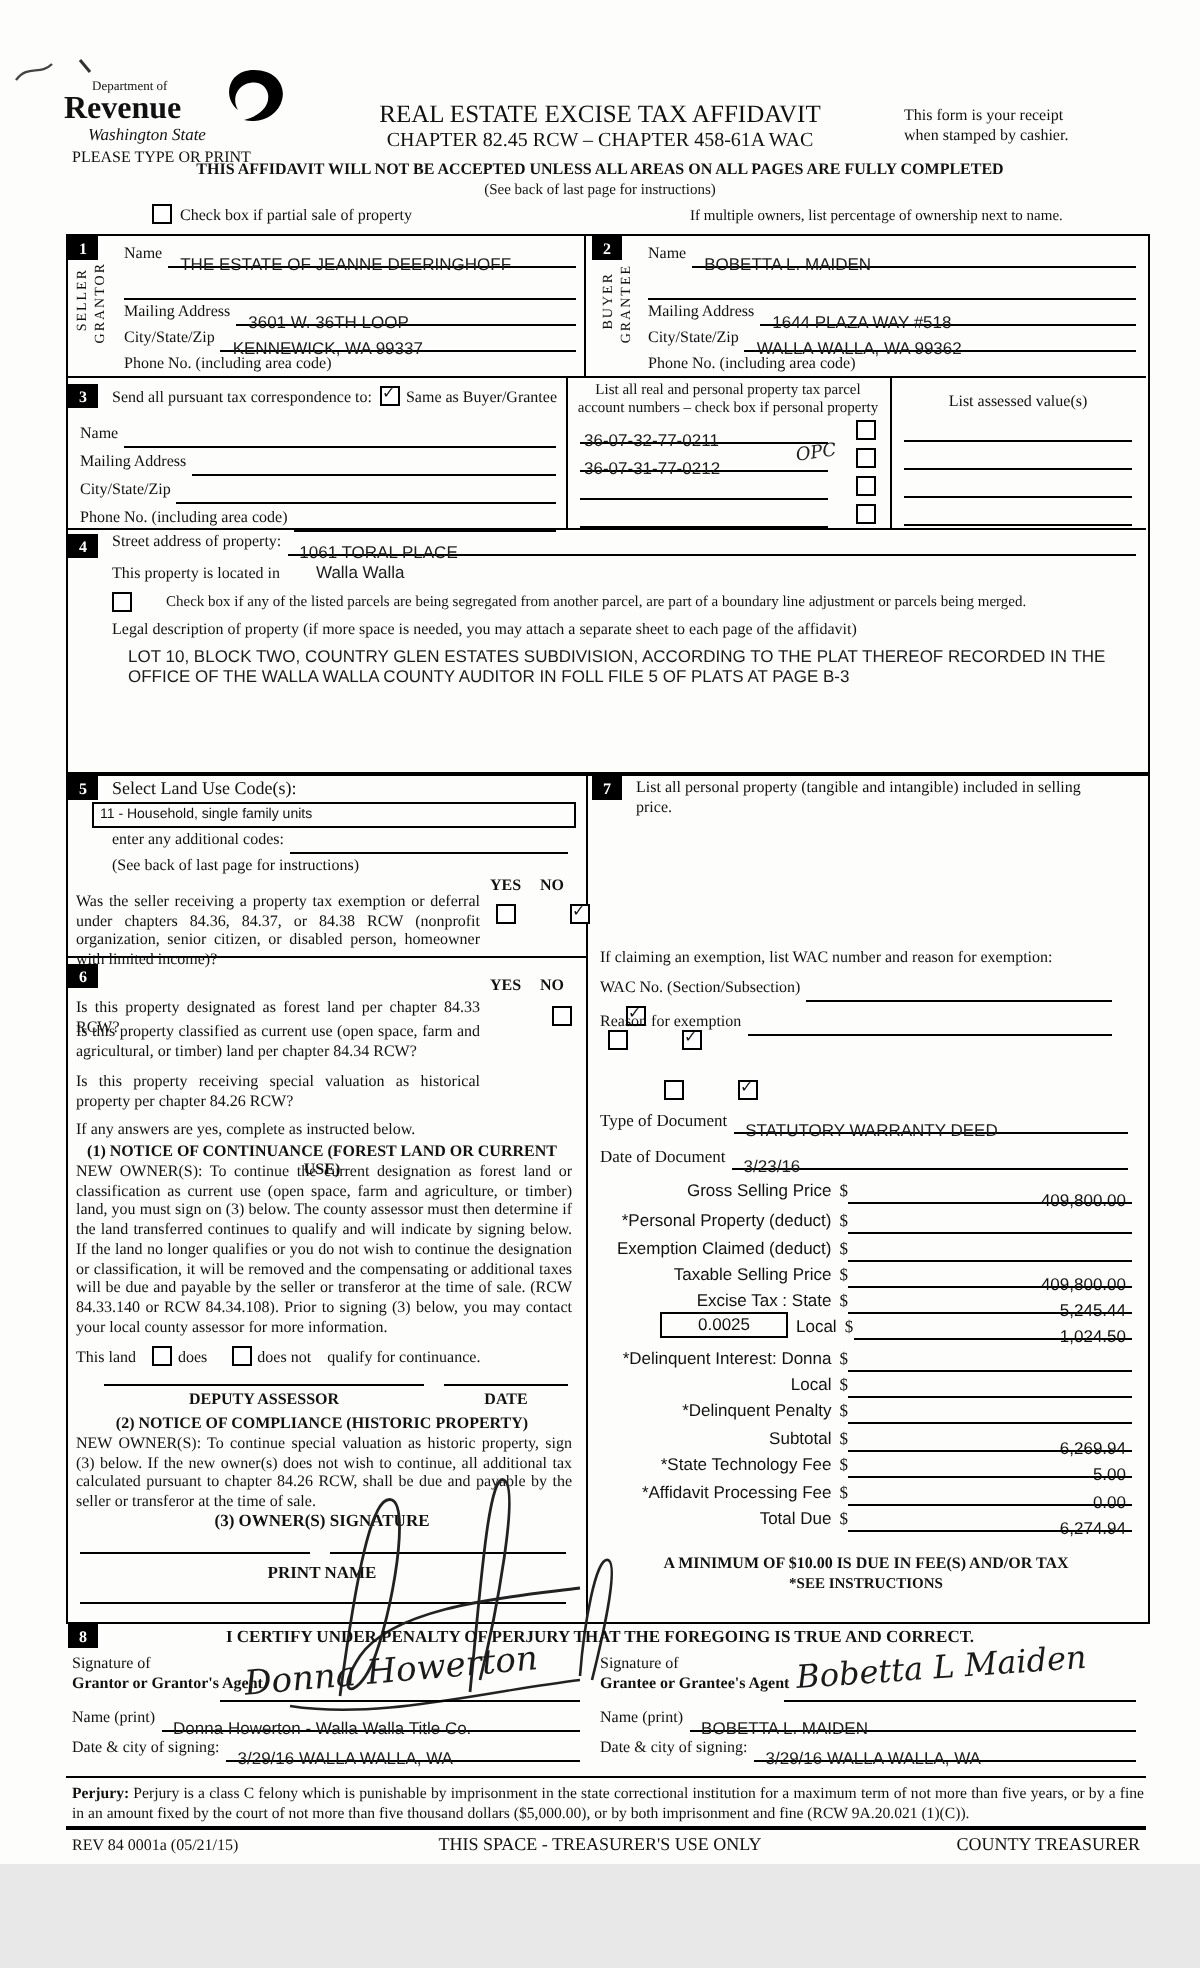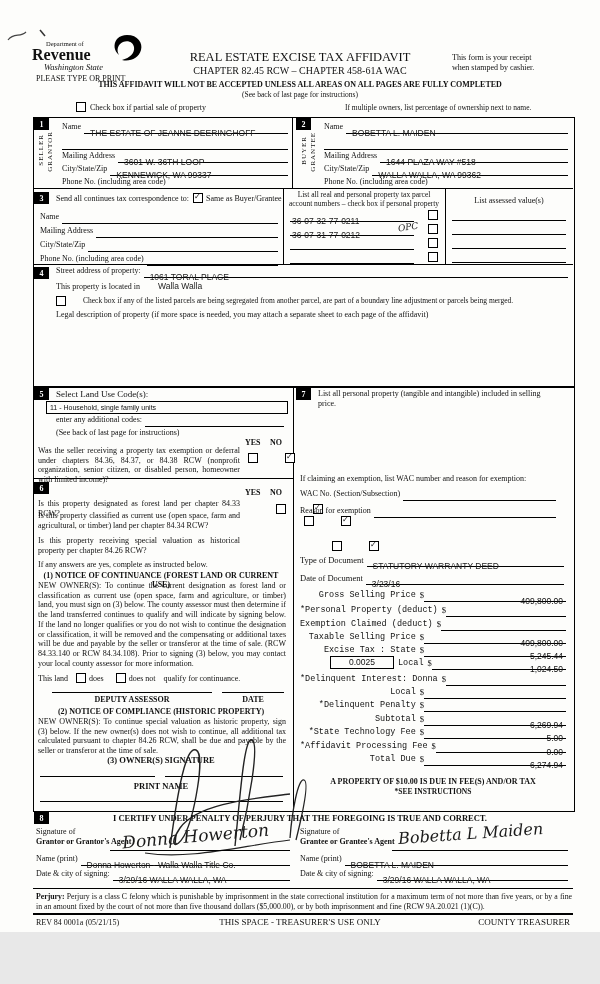--- a/index.html
+++ b/index.html
@@ -19,21 +19,21 @@
       position:relative;flex:none;}
   .cb.on::after{content:"✓";position:absolute;left:0px;top:-2px;font-size:8px;color:#111;}
   .hline{position:absolute;border-top:1px solid #000;height:0;}
   .vline{position:absolute;border-left:1px solid #000;width:0;}
   .vlab{position:absolute;writing-mode:vertical-rl;transform:rotate(180deg);
         font-size:7px;letter-spacing:1px;font-family:"Liberation Serif",serif;}
   .center{text-align:center;}
   .small{font-size:7.5px;}
   .para{font-family:"Liberation Serif",serif;font-size:8px;line-height:9.7px;text-align:justify;}
   .sig{font-family:"DejaVu Serif",serif;font-style:italic;color:#1a1a1a;white-space:nowrap;}
-  .flab{flex:1;text-align:right;font-family:Liberation Mono, monospace;font-size:8.5px;white-space:nowrap;}
+  .flab{flex:1;text-align:right;font-family:Liberation Sans, sans-serif;font-size:8.5px;white-space:nowrap;}
   .dollar{font-family:"Liberation Serif",serif;font-size:8.5px;margin-left:4px;}
   .fline{width:142px;border-bottom:1px solid #000;text-align:right;height:11px;}
   .fval{font-family:"Liberation Sans",sans-serif;font-size:8.5px;padding-right:3px;}
   .ratebox{position:absolute;border:1.5px solid #000;width:62px;height:11px;text-align:center;
            font-family:"Liberation Sans",sans-serif;font-size:8.5px;line-height:11px;}
   .stamp{font-family:"DejaVu Sans Mono",monospace;font-size:7px;color:#b9b9c6;
          letter-spacing:1.5px;transform:rotate(-1deg);opacity:.85;white-space:nowrap;}
   .codebox{position:absolute;border:1.5px solid #000;height:11px;display:flex;align-items:center;}
   .codebox span{font-family:"Liberation Sans",sans-serif;font-size:7px;padding-left:3px;white-space:nowrap;}
   .hand{font-family:"DejaVu Serif",serif;font-style:italic;font-size:9px;color:#222;}
@@ -119,21 +119,21 @@
     <span class="fill"><span class="val">WALLA WALLA, WA  99362</span></span>
   </div>
   <div class="frow" style="left:324px;top:177px;width:244px">
     <span class="lbl">Phone No. (including area code)</span>
     <span class="fill"></span>
   </div>
 
   
   <div class="numbox" style="left:34px;top:192px">3</div>
   <div class="a" style="left:56px;top:193px;display:flex;align-items:center">
-    <span class="lbl">Send all continues tax correspondence to:</span>
+    <span class="lbl">Send all pursuant tax correspondence to:</span>
     <span class="cb on" style="margin-left:4px"></span>
     <span class="lbl" style="margin-left:3px">Same as Buyer/Grantee</span>
   </div>
   <div class="frow" style="left:40px;top:212px;width:238px">
     <span class="lbl">Name</span>
     <span class="fill"></span>
   </div>
   <div class="frow" style="left:40px;top:226px;width:238px">
     <span class="lbl">Mailing Address</span>
     <span class="fill"></span>
@@ -178,20 +178,21 @@
   </div>
   <div class="a" style="left:56px;top:281px;display:flex;align-items:flex-end">
     <span class="lbl">This property is located in</span>
     <span class="val" style="margin-left:18px">Walla Walla</span>
   </div>
   <div class="a" style="left:56px;top:296px;display:flex;align-items:flex-start">
     <span class="cb"></span>
     <span class="lbl" style="margin-left:17px;white-space:normal;width:495px;font-size:7.5px">Check box if any of the listed parcels are being segregated from another parcel, are part of a boundary line adjustment or parcels being merged.</span>
   </div>
   <div class="a lbl" style="left:56px;top:310px">Legal description of property (if more space is needed, you may attach a separate sheet to each page of the affidavit)</div>
+  <div class="a val" style="left:64px;top:323px;width:500px;white-space:normal;line-height:10px">LOT 10, BLOCK TWO, COUNTRY GLEN ESTATES SUBDIVISION, ACCORDING TO THE PLAT THEREOF RECORDED IN THE OFFICE OF THE WALLA WALLA COUNTY AUDITOR IN FOLL FILE 5 OF PLATS AT PAGE B-3</div>
 
   
   <div class="a" style="left:33px;top:386px;width:540px;height:424px;border:1px solid #000"></div>
   <div class="vline" style="left:293px;top:386px;height:424px"></div>
   <div class="hline" style="left:33px;top:478px;width:260px"></div>
 
   
   <div class="numbox" style="left:34px;top:388px">5</div>
   <div class="a lbl" style="left:56px;top:389px;font-size:9px">Select Land Use Code(s):</div>
   <div class="codebox" style="left:46px;top:401px;width:240px">
@@ -324,21 +325,21 @@
   <div class="frow" style="left:300px;top:741px;width:266px">
     <span class="flab">*Affidavit Processing Fee</span>
       <span class="dollar">$</span>
     <span class="fline"><span class="fval">0.00</span></span>
   </div>
   <div class="frow" style="left:300px;top:754px;width:266px">
     <span class="flab">Total Due</span>
       <span class="dollar">$</span>
     <span class="fline"><span class="fval">6,274.94</span></span>
   </div>
-  <div class="a center" style="left:298px;top:777px;width:270px;font-weight:bold;font-size:8px">A PROPERTY OF $10.00 IS DUE IN FEE(S) AND/OR TAX</div>
+  <div class="a center" style="left:298px;top:777px;width:270px;font-weight:bold;font-size:8px">A MINIMUM OF $10.00 IS DUE IN FEE(S) AND/OR TAX</div>
   <div class="a center" style="left:298px;top:787px;width:270px;font-weight:bold;font-size:7.5px">*SEE INSTRUCTIONS</div>
 
   
   <svg class="a" style="left:140px;top:728px" width="200" height="130">
     <path d="M30,120 C38,60 46,18 56,22 C66,26 54,90 44,108 C36,122 28,118 40,100 C58,74 120,70 150,66" stroke="#222" stroke-width="1.4" fill="none"></path>
     <path d="M95,118 C100,70 104,8 112,12 C120,16 108,80 100,112" stroke="#222" stroke-width="1.4" fill="none"></path>
     <path d="M150,110 C152,84 158,50 164,52 C170,54 160,96 156,112" stroke="#222" stroke-width="1.3" fill="none"></path>
     <path d="M5,125 C50,132 100,118 150,112" stroke="#222" stroke-width="1.2" fill="none"></path>
   </svg>
 

